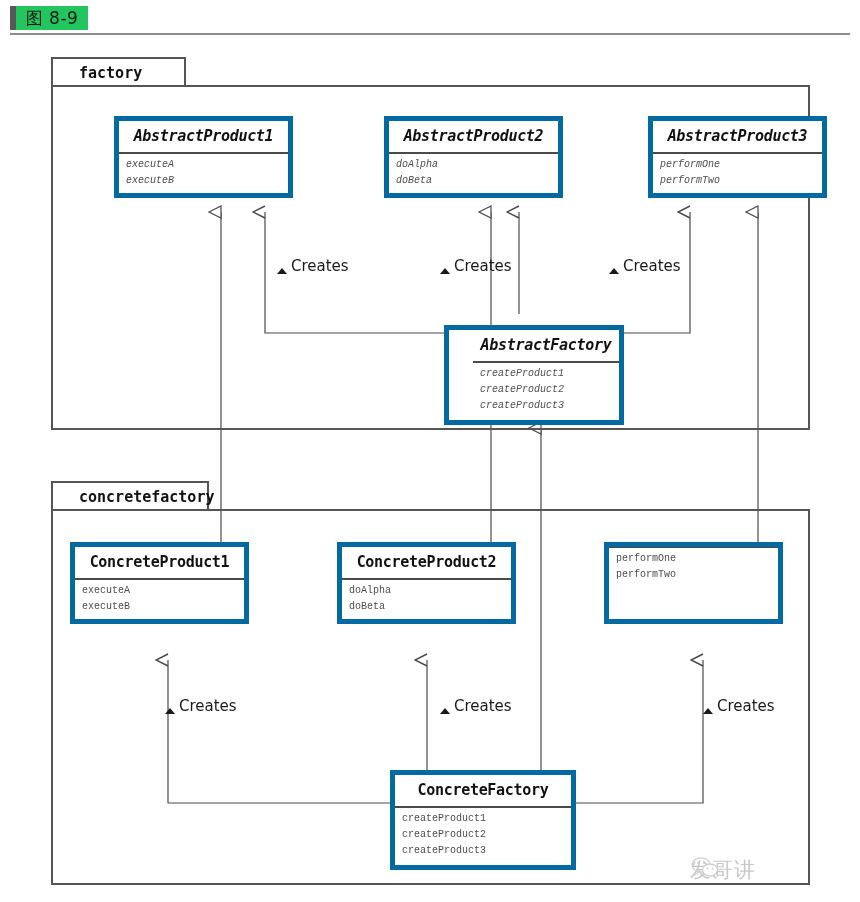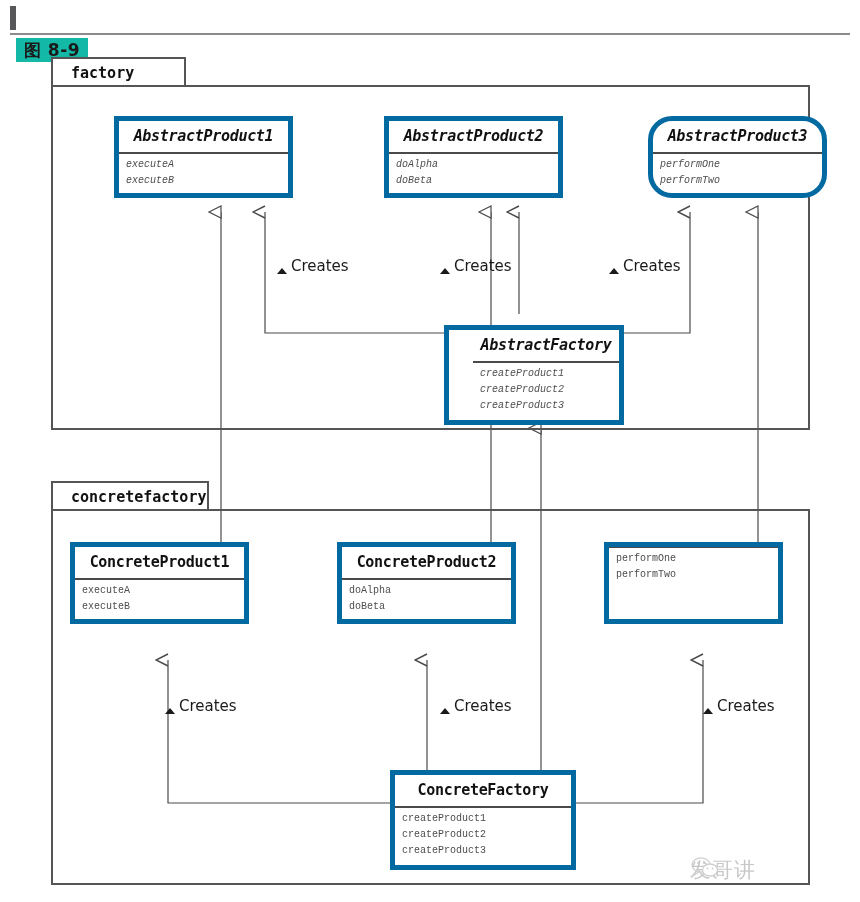--- a/index.html
+++ b/index.html
@@ -31,29 +31,28 @@
     width: 6px;
     height: 24px;
     background: #58585a;
   }
   #caption-figno {
     position: absolute;
     left: 16px;
     top: 6px;
     width: 72px;
     height: 24px;
-    background: #14b8a6;
+    background: #22c55e;
     color: #1a1a1a;
     font-size: 17px;
-    font-weight: bold;
+    font-weight: normal;
     letter-spacing: 0.5px;
     text-align: center;
     line-height: 24px;
     font-family: "DejaVu Sans", sans-serif;
-    margin-top: 32px;
   }
   #caption-title {
     position: absolute;
     left: 105px;
     top: 7px;
     font-size: 16px;
     font-family: "DejaVu Sans", sans-serif;
     color: #1e1e1e;
     white-space: nowrap;
   }
@@ -123,21 +122,21 @@
   .pkg-tab {
     position: absolute;
     border: 2px solid #555555;
     border-bottom: none;
     box-sizing: border-box;
     background: #ffffff;
     font-family: "DejaVu Sans Mono", monospace;
     font-weight: bold;
     font-size: 15px;
     color: #111111;
-    padding-left: 18px;
+    padding-left: 26px;
     line-height: 28px;
     white-space: nowrap;
   }
 
   
   .creates-label {
     position: absolute;
     font-family: "DejaVu Sans", sans-serif;
     font-size: 15px;
     color: #1a1a1a;
@@ -237,21 +236,21 @@
   </div>
 
   <div class="uml-class" style="left:384px; top:80px; width:179px; height:82px;">
     <div class="uml-name abstract">AbstractProduct2</div>
     <div class="uml-ops">
       <div class="uml-op abstract">doAlpha</div>
       <div class="uml-op abstract">doBeta</div>
     </div>
   </div>
 
-  <div class="uml-class" style="left:648px; top:80px; width:179px; height:82px;border-radius:24px;">
+  <div class="uml-class" style="left:648px; top:80px; width:179px; height:82px;">
     <div class="uml-name abstract">AbstractProduct3</div>
     <div class="uml-ops">
       <div class="uml-op abstract">performOne</div>
       <div class="uml-op abstract">performTwo</div>
     </div>
   </div>
 
   <div class="uml-class" style="left:444px; top:289px; width:180px; height:100px;padding-left:24px;">
     <div class="uml-name abstract">AbstractFactory</div>
     <div class="uml-ops">

